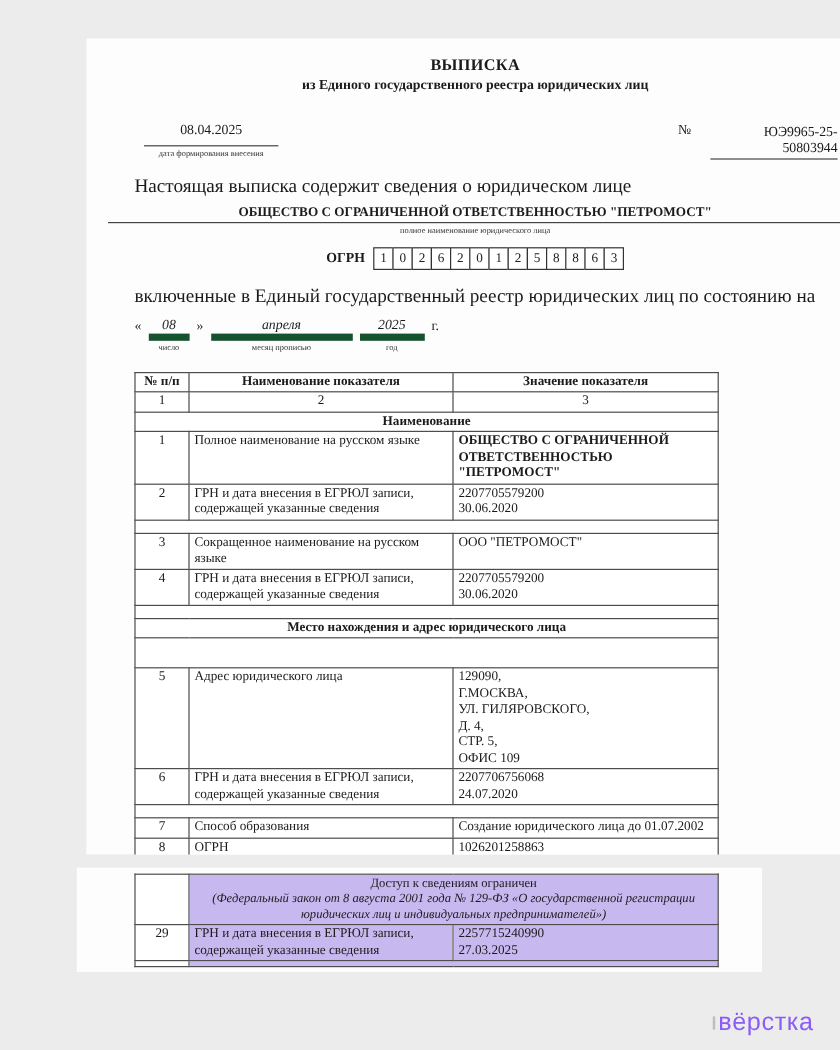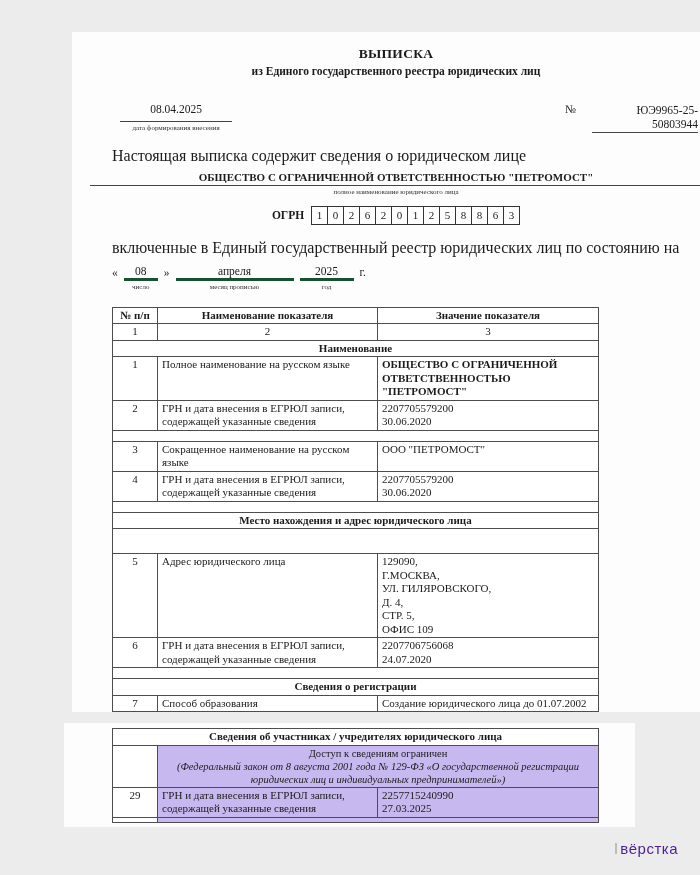--- a/index.html
+++ b/index.html
@@ -23,41 +23,41 @@
   .intro-line{font-size:16px;margin:14px 0 0 40px;}
   .company-wrap{margin:6px 18px 0 18px;text-align:center;}
   .company-name{font-size:11px;font-weight:bold;border-bottom:1px solid #444;padding-bottom:2px;}
   .ogrn-row{display:flex;justify-content:center;align-items:center;gap:8px;margin-top:10px;}
   .ogrn-label{font-size:11.5px;font-weight:bold;}
   .ogrn-boxes{display:flex;}
   .ogrn-box{width:15px;height:17px;line-height:17px;text-align:center;font-size:11px;
     border:1px solid #333;margin-left:-1px;background:#fff;}
   .dateline{display:flex;align-items:flex-start;gap:6px;margin:8px 0 0 40px;font-size:11.5px;}
   .dl-unit{text-align:center;}
-  .dl-val{border-bottom:3px solid #14532d;padding:0 4px 1px 4px;}
+  .dl-val{border-bottom:6px solid #14532d;padding:0 4px 1px 4px;font-style:italic;}
   .dl-day{min-width:26px;}
   .dl-month{min-width:110px;}
   .dl-year{min-width:46px;}
   .quote{line-height:15px;}
   table{border-collapse:collapse;table-layout:fixed;width:486px;margin:16px 0 0 40px;background:#fff;padding-left:46px;}
   #page2 table{margin:5px 0 0 48px;}
   td{border:1px solid var(--border);padding:1px 4px;vertical-align:top;
      font-size:11px;line-height:13.5px;white-space:pre-line;overflow:hidden;}
   td.num{text-align:center;white-space:normal;}
   td.sect{font-weight:bold;text-align:center;white-space:normal;}
   tr.spacer td{height:10px;padding:0;}
   tr.spacer-tall td{height:24px;padding:0;}
   td.hdr{font-weight:bold;text-align:center;white-space:normal;}
   td.vbold{font-weight:bold;}
   td.purple{background:var(--highlight);}
   .restricted{font-size:10.5px;line-height:13px;text-align:center;white-space:normal;}
   .restricted .law{font-style:italic;}
   tr.thin td{height:4px;padding:0;}
   #watermark{position:absolute;right:22px;top:840px;display:flex;align-items:center;gap:3px;
-    color:#4c1d95;font-family:"Liberation Sans","DejaVu Sans",sans-serif;font-size:15px;letter-spacing:.5px;text-align:right;}
+    color:#8b5cf6;font-family:"Liberation Sans","DejaVu Sans",sans-serif;font-size:21px;letter-spacing:.5px;text-align:right;}
   #watermark .bar{width:2px;height:11px;background:#bdbdbd;}
 </style>
 </head>
 <body>
 
 <div class="page" id="page1">
   <div class="doc-title">ВЫПИСКА</div>
   <div class="doc-subtitle">из Единого государственного реестра юридических лиц</div>
 
   <div class="hdr-row">
@@ -192,23 +192,20 @@
           <td class="num">6</td>
           <td>ГРН и дата внесения в ЕГРЮЛ записи,
 содержащей указанные сведения</td>
           <td>2207706756068
 24.07.2020</td>
         </tr>
         <tr class="spacer">
           <td colspan="3"></td>
         </tr>
         <tr>
-          <td class="sect" colspan="3">Сведения о регистрации</td>
-        </tr>
-        <tr>
           <td class="num">7</td>
           <td>Способ образования</td>
           <td>Создание юридического лица до 01.07.2002</td>
         </tr>
         <tr>
           <td class="num">8</td>
           <td>ОГРН</td>
           <td>1026201258863</td>
         </tr>
       </tbody>
@@ -217,23 +214,20 @@
 
 <div class="page" id="page2">
   <table>
     <colgroup>
         <col style="width:45px">
         <col style="width:220px">
         <col style="width:221px">
       </colgroup>
     <tbody>
       <tr>
-        <td class="sect" colspan="3">Сведения об участниках / учредителях юридического лица</td>
-      </tr>
-      <tr>
         <td class="num"></td>
         <td class="purple restricted" colspan="2">
           <div>Доступ к сведениям ограничен</div>
           <div class="law">(Федеральный закон от 8 августа 2001 года № 129-ФЗ «О государственной регистрации юридических лиц и индивидуальных предпринимателей»)</div>
         </td>
       </tr>
       <tr>
         <td class="num">29</td>
         <td class="purple">ГРН и дата внесения в ЕГРЮЛ записи,
 содержащей указанные сведения</td>

